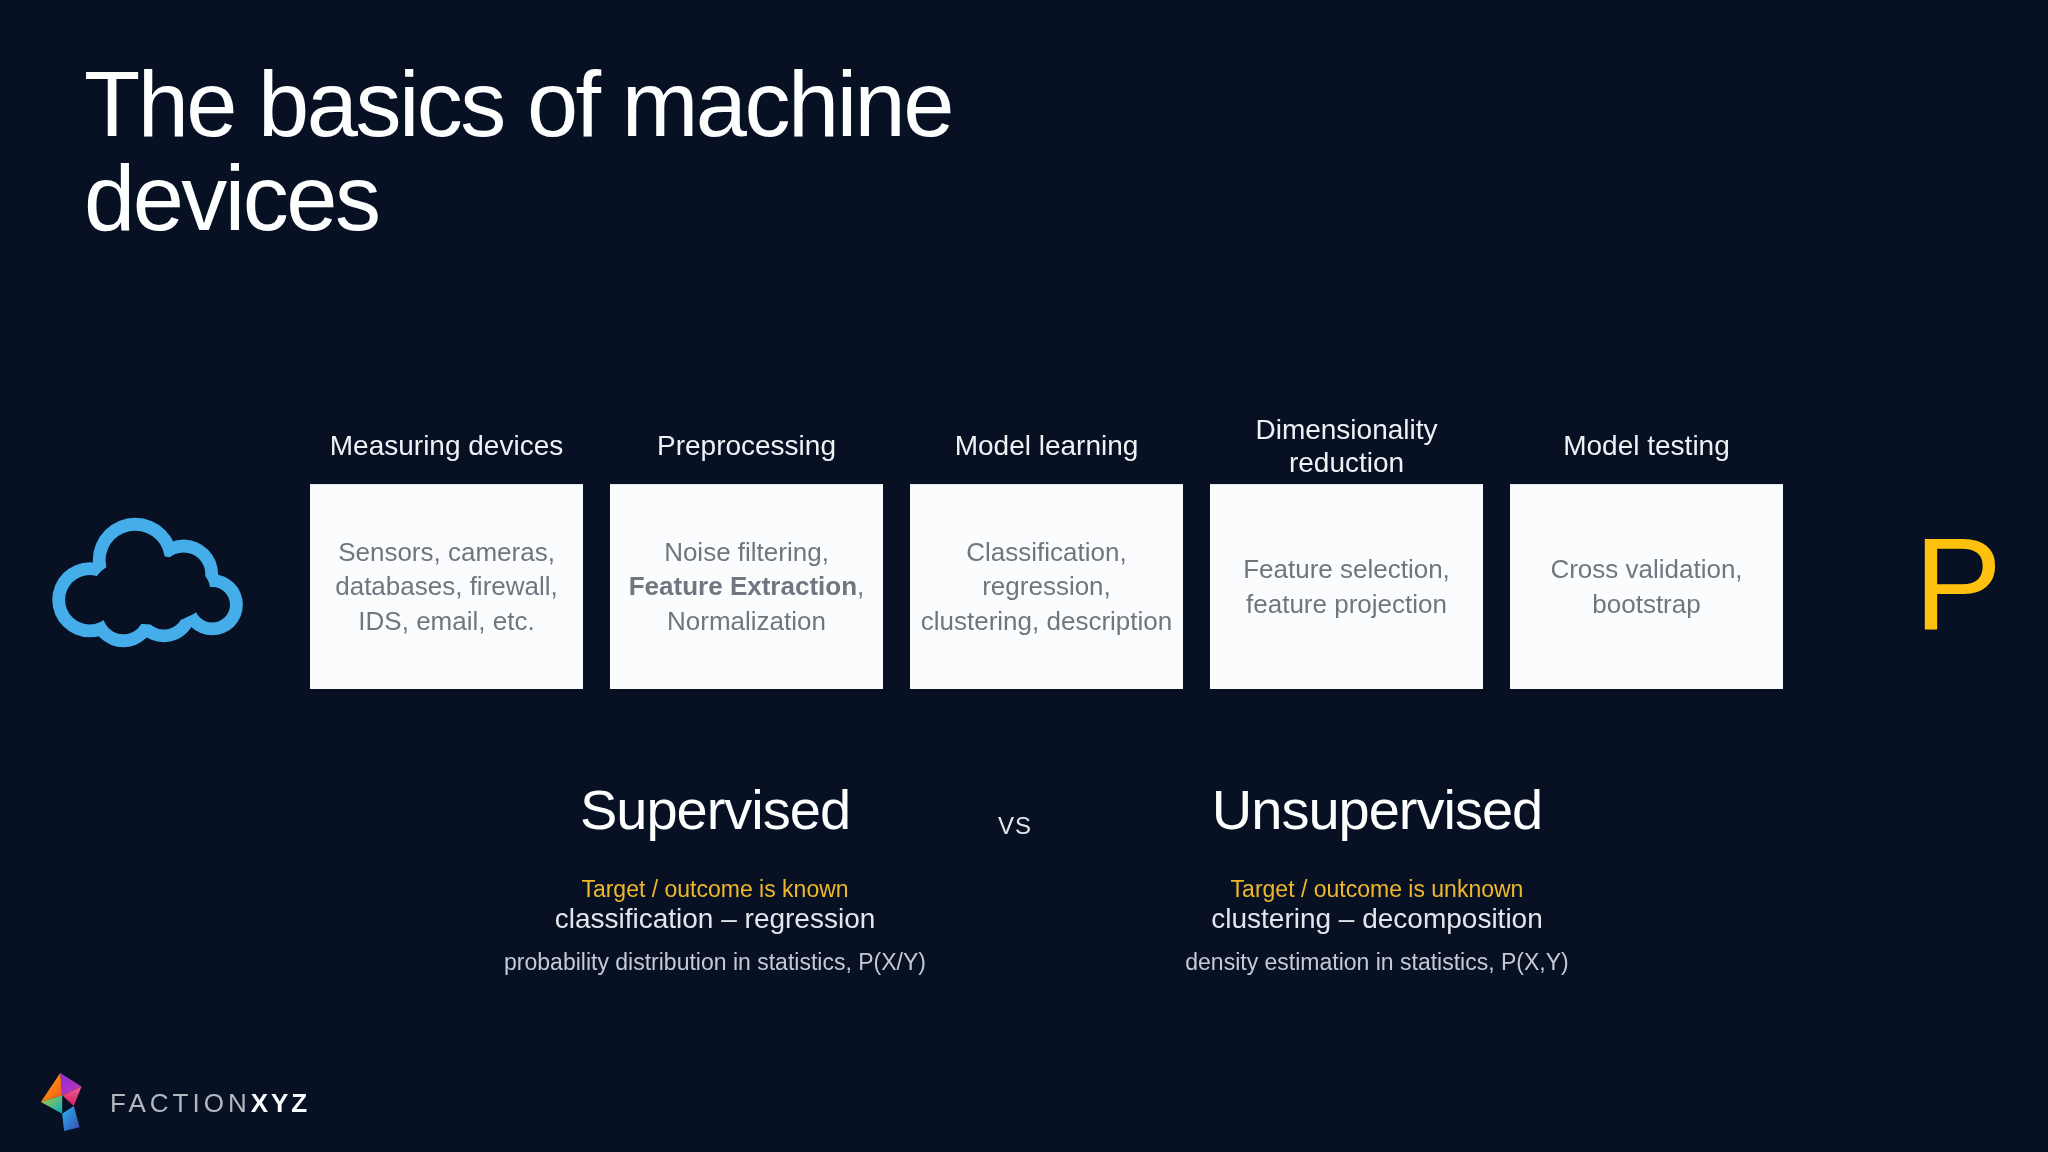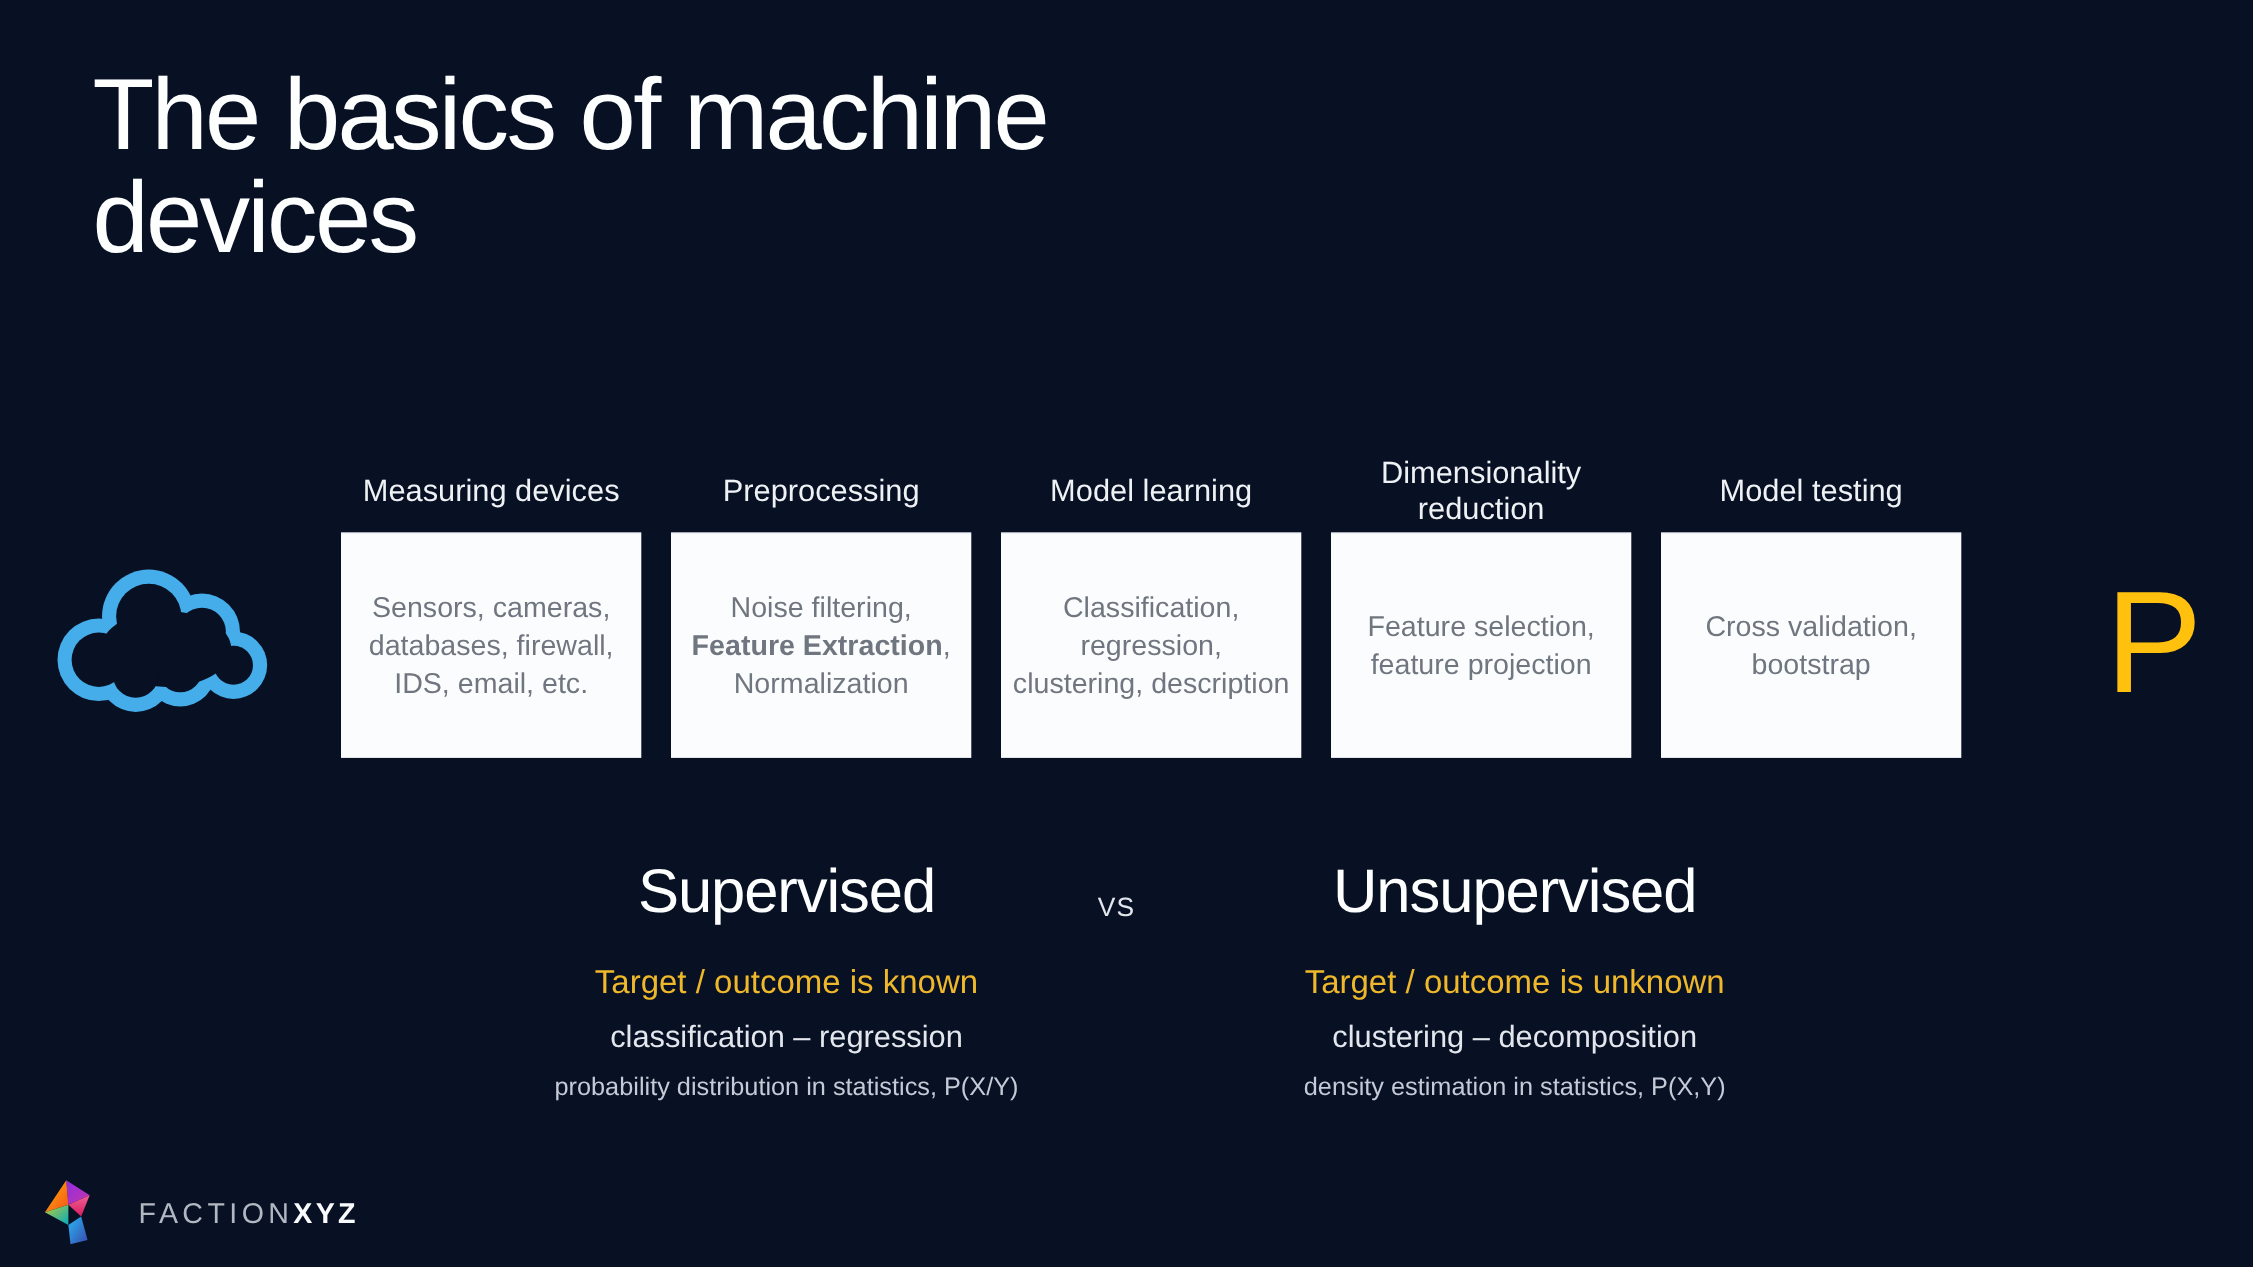--- a/index.html
+++ b/index.html
@@ -50,31 +50,31 @@
     color:var(--p-yellow);font-size:132px;font-weight:500;line-height:1;
   }
 
   .cmp-col{position:absolute;top:782px;width:620px;text-align:center;}
   .cmp-col.left{left:405px;}
   .cmp-col.right{left:1067px;}
   .cmp-col h2{
     color:var(--white);font-size:56px;font-weight:400;
     letter-spacing:-1px;line-height:1;margin-bottom:38px;
   }
-  .cmp-accent{color:var(--yellow);font-size:30px;line-height:1.18;margin-bottom:16px;}
+  .cmp-accent{color:var(--yellow);font-size:23px;line-height:1.18;}
   .cmp-line2{color:var(--line2);font-size:28px;line-height:1.15;margin-bottom:14px;}
   .cmp-line3{color:var(--line3);font-size:23px;line-height:1.15;}
   .vs{
     position:absolute;left:955px;top:812px;width:120px;text-align:center;
     color:var(--line2);font-size:24px;letter-spacing:1px;
   }
 
   .logo{
     position:absolute;left:36px;top:1072px;height:62px;
-    display:flex;align-items:center;gap:28px;
+    display:flex;align-items:center;gap:12px;
   }
   .logo-text{font-size:26px;letter-spacing:4px;line-height:1;}
   .logo-text .thin{color:#B2B8C2;font-weight:400;}
   .logo-text .bold{color:#FAFBFD;font-weight:700;letter-spacing:3px;}
 
   .bg-fill{fill:var(--bg);}
   .cloud-fill{fill:var(--cloud);}
 </style>
 </head>
 <body>

